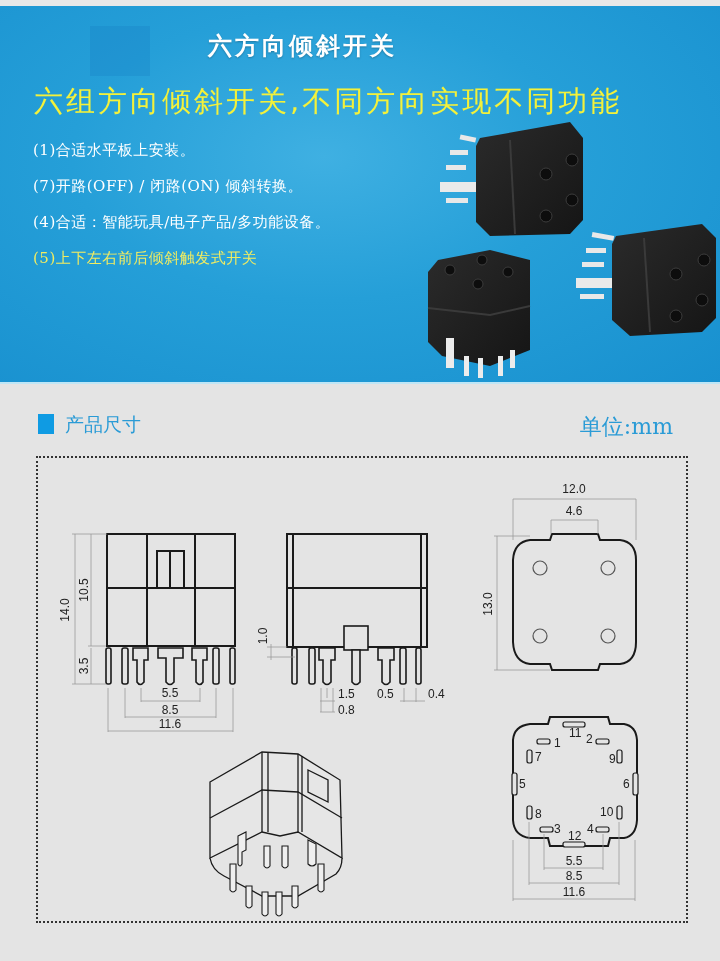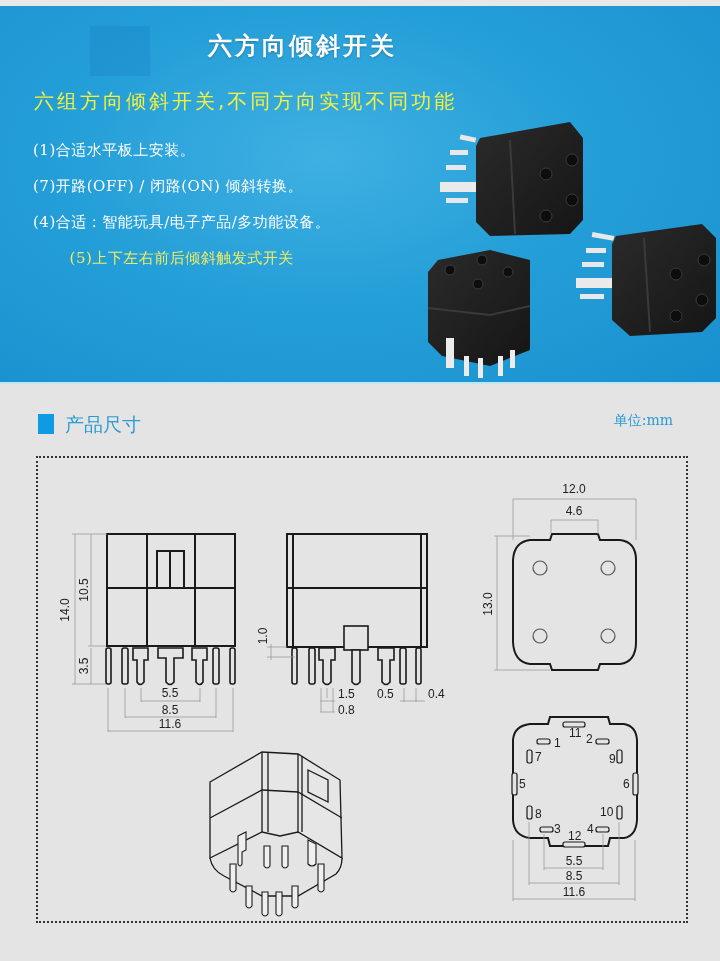--- a/index.html
+++ b/index.html
@@ -18,37 +18,37 @@
   .ghost-box { position: absolute; background: rgba(20,120,190,0.25); }
 
   .banner-title {
     position: absolute; left: 170px; top: 24px;
     color: #ffffff; font-size: 24px; font-weight: bold; letter-spacing: 3px;
     font-family: "DejaVu Sans", sans-serif;
     text-shadow: 0 1px 2px rgba(0,0,0,0.25);
     margin-left: 38px;
   }
   .banner-subtitle {
-    position: absolute; left: 34px; top: 82px;
-    color: #f4f13a; font-size: 20px; letter-spacing: 3px;
+    position: absolute; left: 34px; top: 76px;
+    color: #f4f13a; font-size: 29px; letter-spacing: 3px;
     font-family: "DejaVu Sans", sans-serif;
   }
   .features { position: absolute; left: 33px; top: 126px; }
   .feature {
     color: #ffffff; font-size: 15px; height: 36px; line-height: 36px;
     font-family: "DejaVu Serif", serif; letter-spacing: 0.5px;
   }
-  .feature.highlight { color: #f1ec61; text-align: center; }
+  .feature.highlight { color: #f1ec61; }
 
   .product-photo { position: absolute; left: 420px; top: 104px; width: 300px; height: 276px; }
 
   .section-header { position: absolute; left: 38px; top: 412px; width: 650px; height: 24px; }
   .section-marker { position: absolute; left: 0; top: 2px; width: 16px; height: 20px; background: #0f9be3; }
   .section-title { position: absolute; left: 27px; top: 0; font-size: 19px; color: #2a9bd6; font-family: "DejaVu Serif", serif; }
-  .unit-label { position: absolute; right: 15px; top: 0; font-size: 14px; color: #2a9bd6; font-family: "DejaVu Serif", serif; }
+  .unit-label { position: absolute; right: 15px; top: 0; font-size: 22px; color: #2a9bd6; font-family: "DejaVu Serif", serif; }
 
   .dims-frame {
     position: absolute; left: 36px; top: 456px; width: 652px; height: 467px;
     border: 2px dotted #333;
   }
 
   .drawing { position: absolute; }
   .dim-text { font-family: "Liberation Sans", "DejaVu Sans", sans-serif; font-size: 12px; fill: #222; }
 </style>
 </head>

